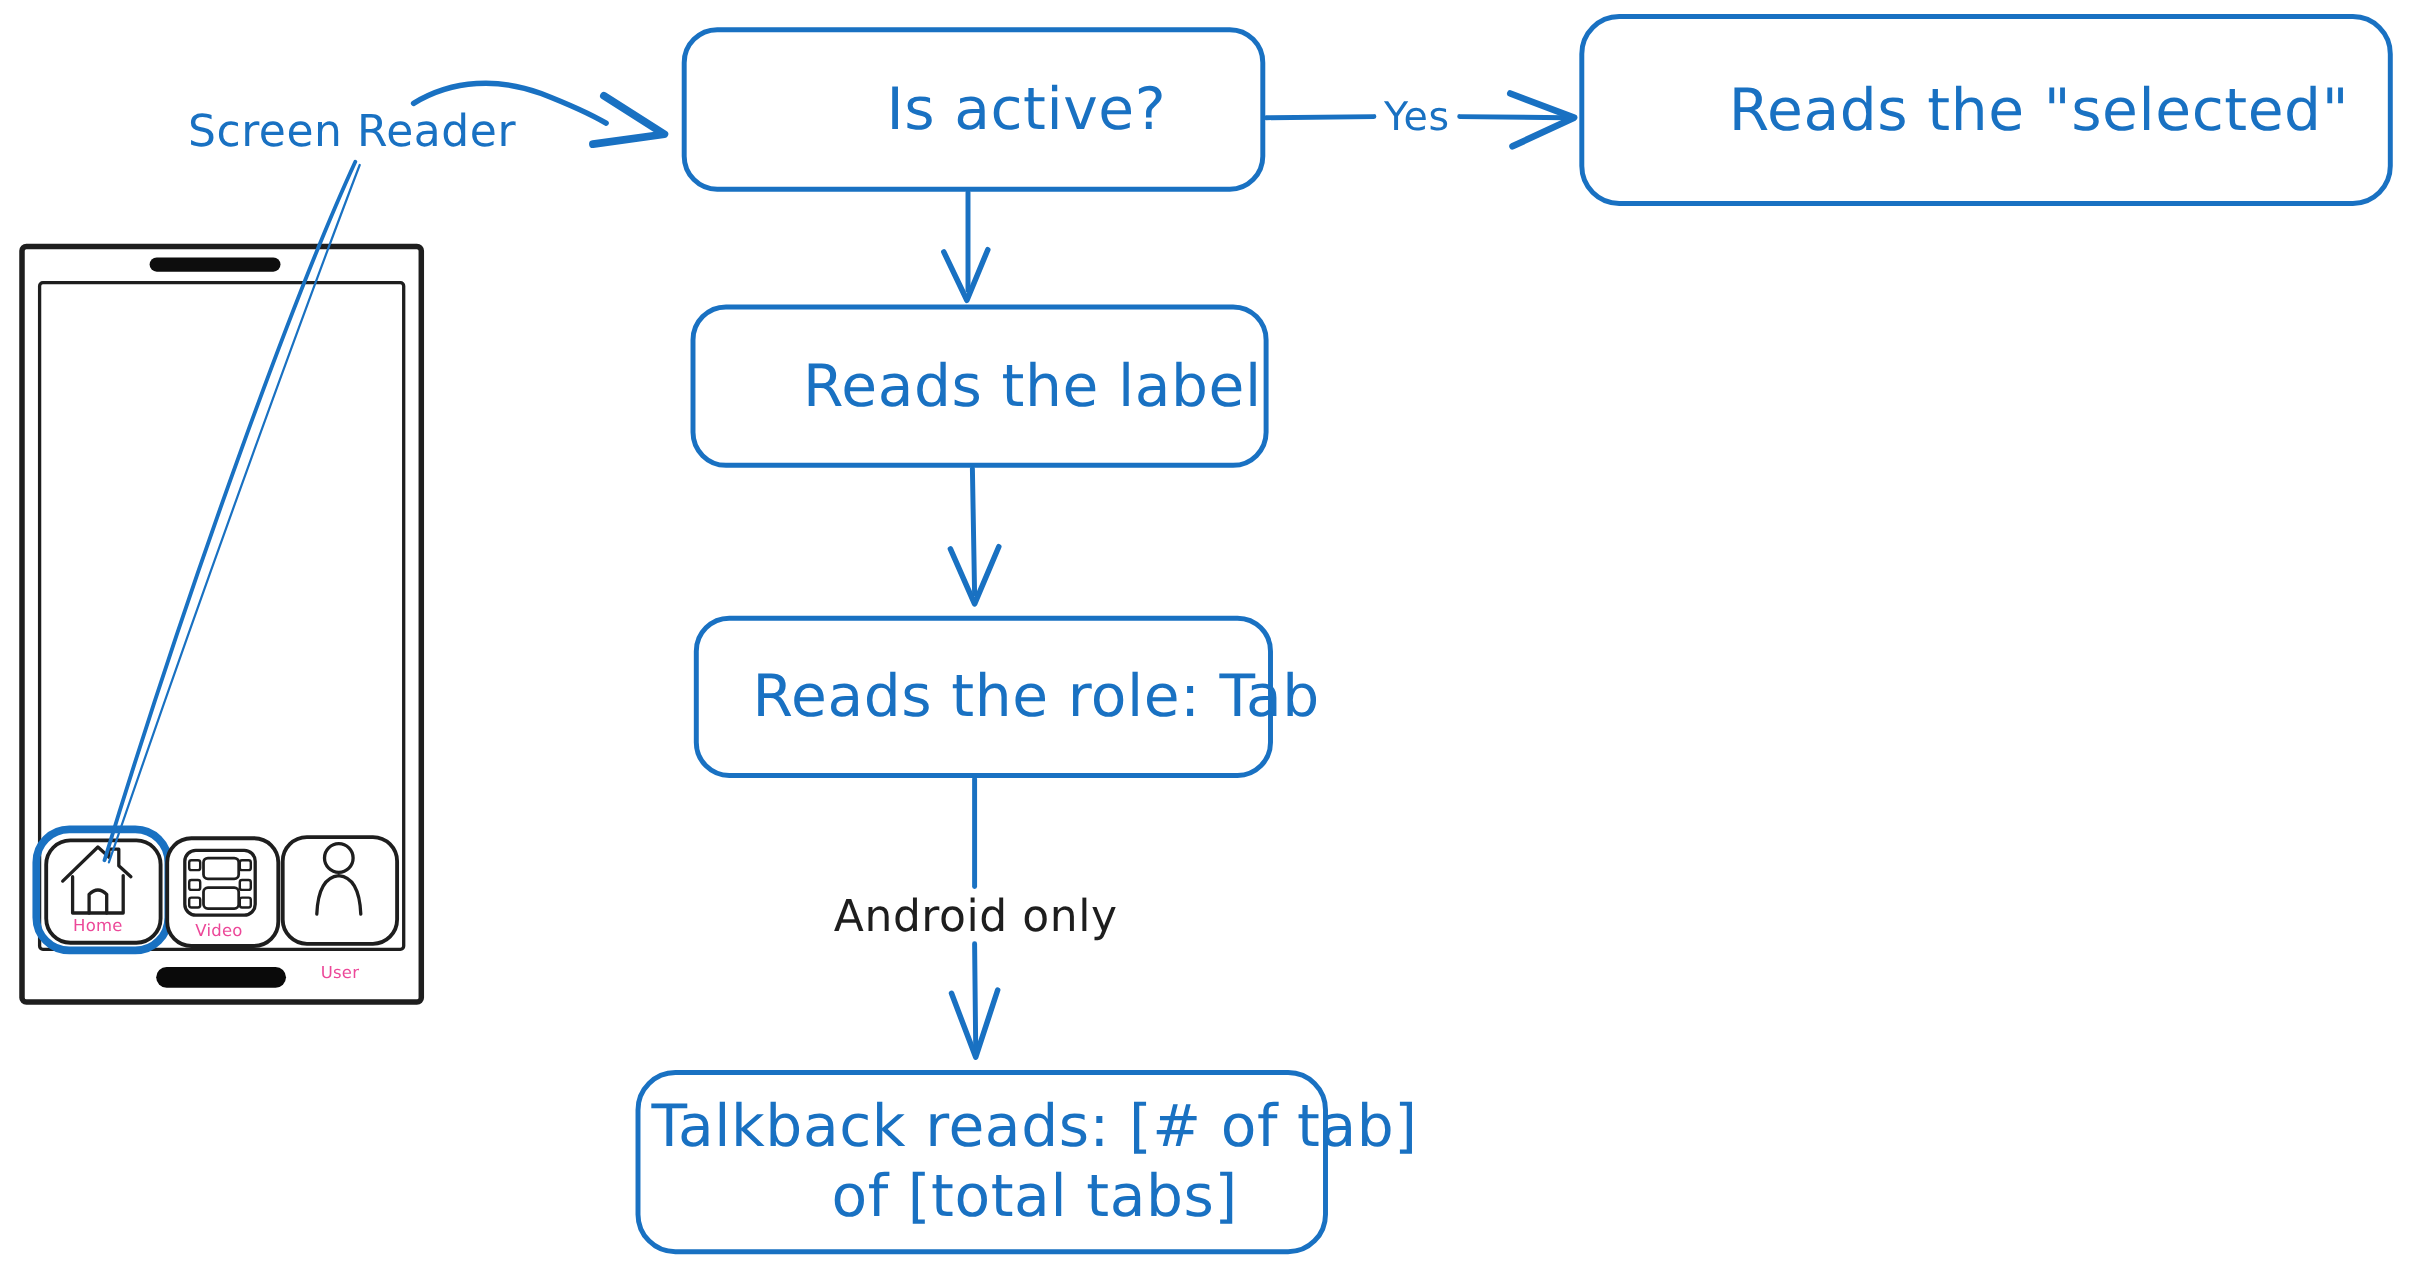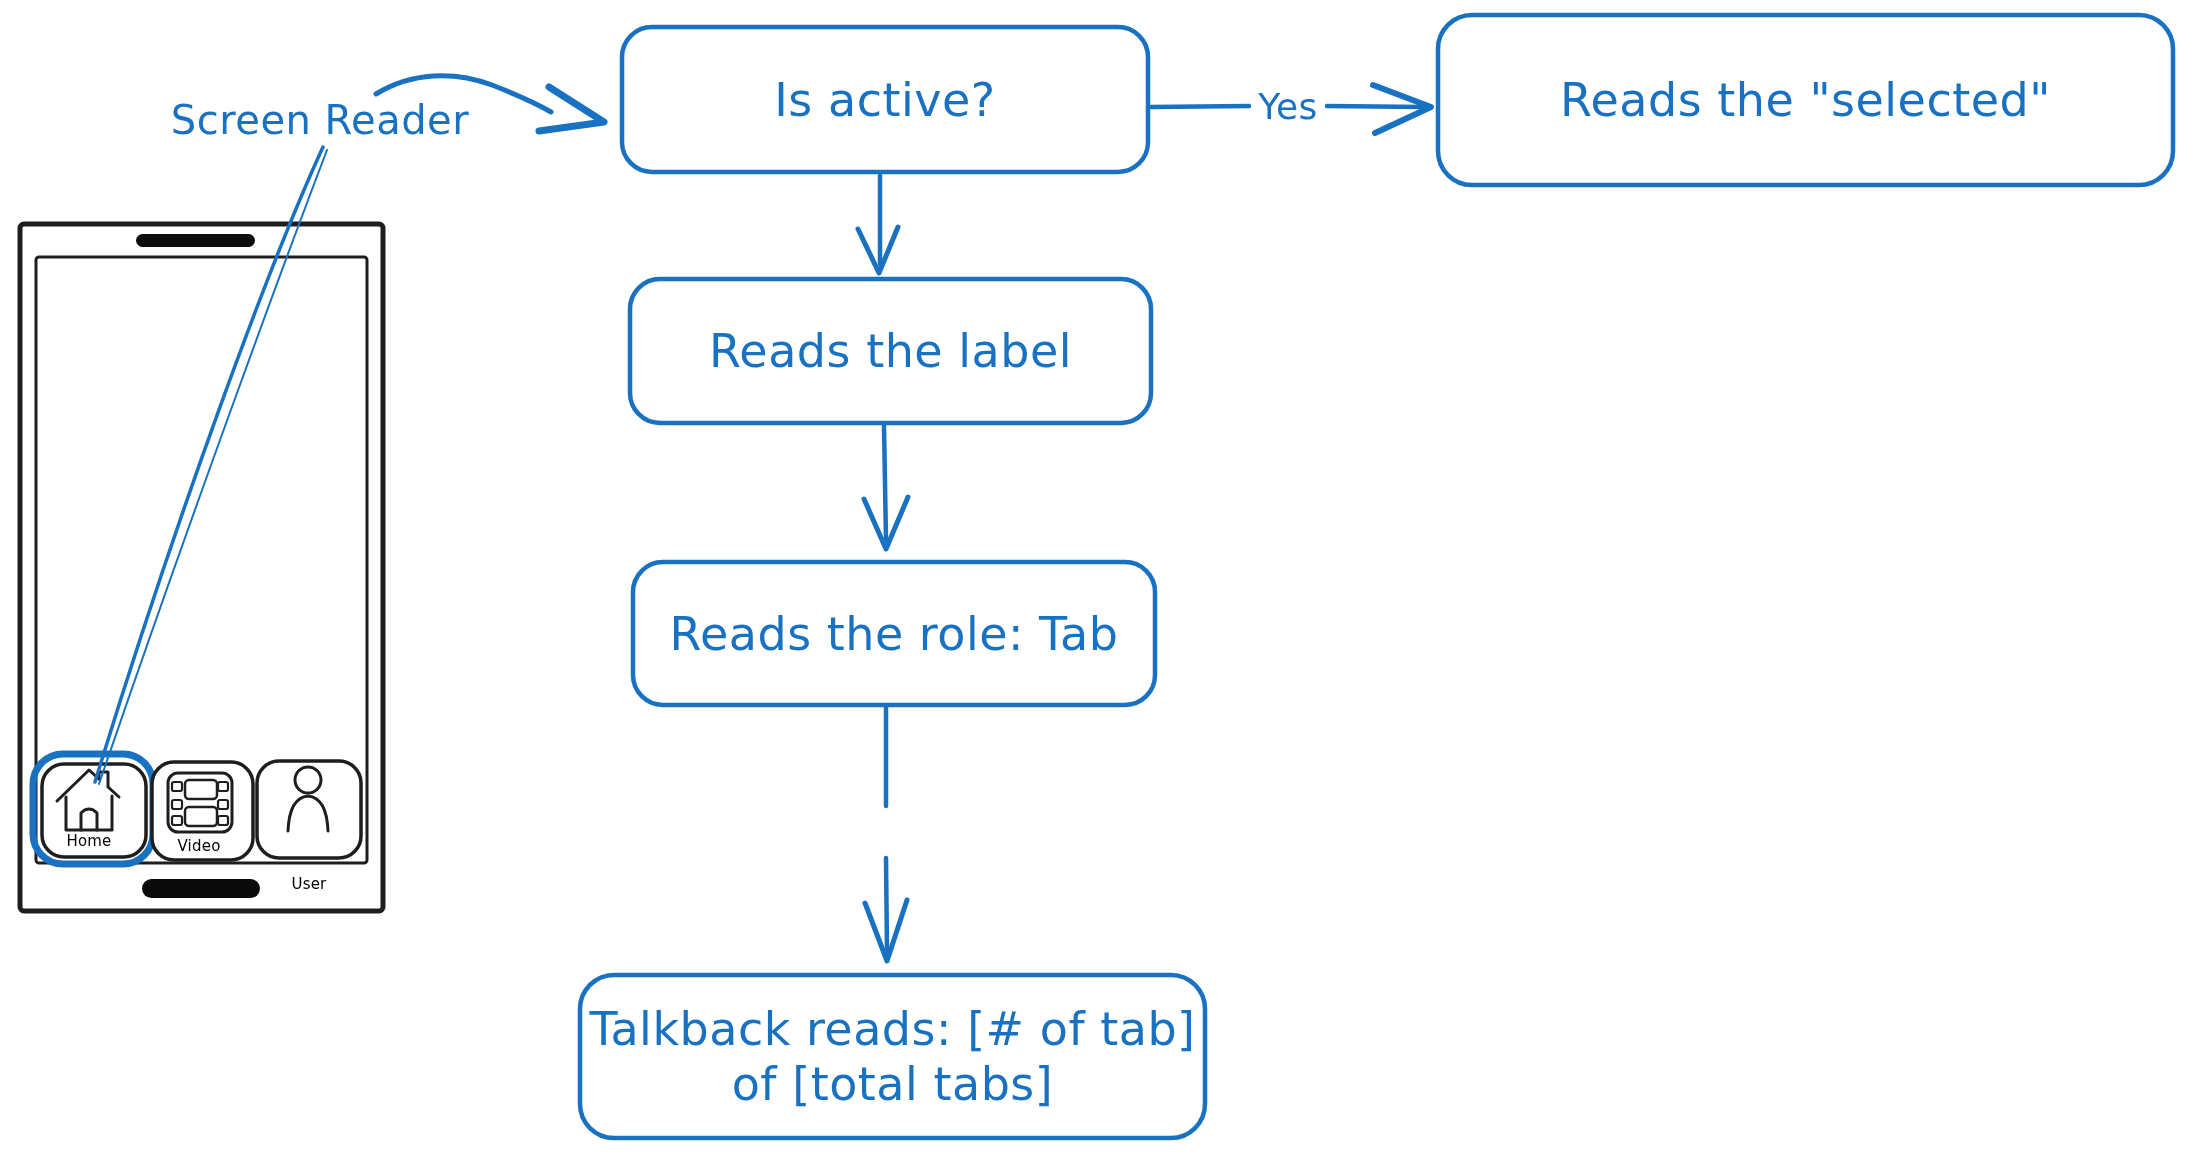--- a/index.html
+++ b/index.html
@@ -27,32 +27,32 @@
     position: absolute;
     display: flex;
     align-items: center;
     justify-content: center;
     text-align: center;
     color: #1971c2;
     letter-spacing: 0.5px;
     white-space: nowrap;
     pointer-events: none;
   }
-  .node-label { font-size: 46px; }
+  .node-label { font-size: 53px; margin-left: 48px; }
   .node-label-2line {
     flex-direction: column;
     line-height: 1.18;
   }
   .edge-label { font-size: 36px; }
   .free-label { font-size: 40px; }
   .ink { color: #1e1e1e; }
   .tab-label {
     font-size: 15px;
     letter-spacing: 0.2px;
-    color: #000000;
+    color: #ec4899;
   }
 </style>
 </head>
 <body>
 
 <div class="canvas">
 
   <svg class="drawing" viewBox="0 0 2200 1166">
 
     <g>
@@ -149,20 +149,21 @@
   <div class="txt node-label" style="left:622px; top:27px; width:526px; height:145px;">Is active?</div>
 
   <div class="txt edge-label" style="left:1246px; top:83px; width:84px; height:46px;text-align:right;">Yes</div>
 
   <div class="txt node-label" style="left:1438px; top:15px; width:735px; height:170px;">Reads the "selected"</div>
 
   <div class="txt node-label" style="left:633px; top:562px; width:522px; height:143px;">Reads the role: Tab</div>
 
   <div class="txt node-label" style="left:630px; top:279px; width:521px; height:144px;">Reads the label</div>
 
+  <div class="txt free-label ink" style="left:757px; top:806px; width:260px; height:54px;">Android only</div>
 
   <div class="txt node-label node-label-2line" style="left:580px; top:975px; width:625px; height:163px;">
     <div>Talkback reads: [# of tab]</div>
     <div>of [total tabs]</div>
   </div>
 
   <div class="txt tab-label" style="left:57px; top:831px; width:64px; height:20px;">Home</div>
 
   <div class="txt tab-label" style="left:167px; top:836px; width:64px; height:20px;">Video</div>
 

